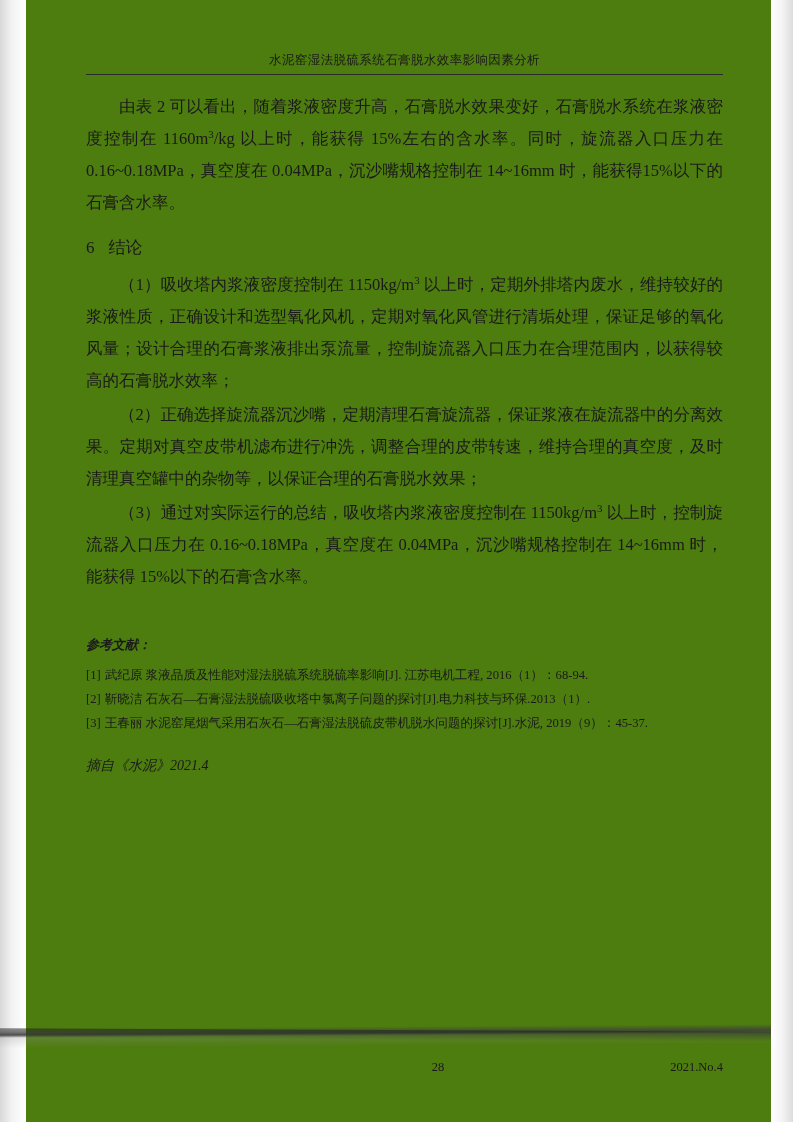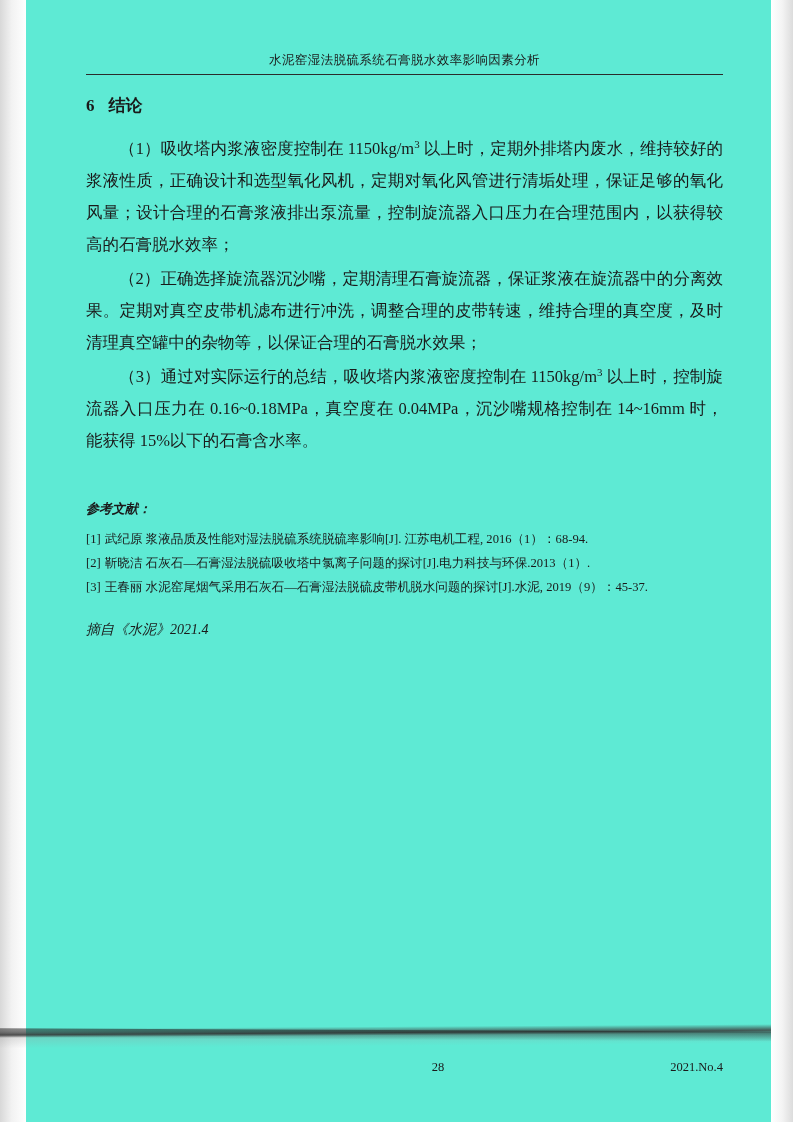--- a/index.html
+++ b/index.html
@@ -11,21 +11,21 @@
     width: 793px;
     height: 1122px;
     font-family: "Liberation Serif", "DejaVu Serif", serif;
     color: #1a1a1a;
     position: relative;
     overflow: hidden;
   }
   .page {
     position: absolute;
     inset: 0;
-    background: #5eead4;
+    background: #4d7c0f;
     padding: 16px;
   }
   
   .page::before {
     content: "";
     position: absolute;
     left: 0; top: 0; bottom: 0;
     width: 26px;
     background: linear-gradient(to right, #d8d8d8 0%, #f2f2f2 45%, #ffffff 100%);
     pointer-events: none;
@@ -58,22 +58,22 @@
     line-height: 32px;
     text-align: justify;
     text-justify: inter-ideograph;
   }
   .para {
     text-indent: 2em;
     margin: 0 0 2px 0;
   }
   h2.section {
     font-size: 17px;
-    font-weight: bold;
-    margin: 14px 0 12px 0;
+    font-weight: normal;
+    margin: 14px 0 6px 0;
     line-height: 30px;
   }
   h2.section .num { margin-right: 14px; }
   sup { font-size: 0.66em; vertical-align: super; line-height: 0; }
   .refs {
     margin-top: 40px;
     font-size: 12.6px;
     line-height: 24px;
   }
   .refs-title {
@@ -141,20 +141,21 @@
 <body>
 
 <div class="page">
 
   <div class="content">
 
     <div class="runhead">水泥窑湿法脱硫系统石膏脱水效率影响因素分析</div>
 
     <div class="body-text">
 
+      <p class="para"><span>由表 2 可以看出，随着浆液密度升高，石膏脱水效果变好，石膏脱水系统在浆液密度控制在 1160m<sup>3</sup>/kg 以上时，能获得 15%左右的含水率。同时，旋流器入口压力在 0.16~0.18MPa，真空度在 0.04MPa，沉沙嘴规格控制在 14~16mm 时，能获得15%以下的石膏含水率。</span></p>
 
       <h2 class="section">
         <span class="num">6</span><span>结论</span>
       </h2>
 
       <p class="para"><span>（1）吸收塔内浆液密度控制在 1150kg/m<sup>3</sup> 以上时，定期外排塔内废水，维持较好的浆液性质，正确设计和选型氧化风机，定期对氧化风管进行清垢处理，保证足够的氧化风量；设计合理的石膏浆液排出泵流量，控制旋流器入口压力在合理范围内，以获得较高的石膏脱水效率；</span></p>
       <p class="para"><span>（2）正确选择旋流器沉沙嘴，定期清理石膏旋流器，保证浆液在旋流器中的分离效果。定期对真空皮带机滤布进行冲洗，调整合理的皮带转速，维持合理的真空度，及时清理真空罐中的杂物等，以保证合理的石膏脱水效果；</span></p>
       <p class="para"><span>（3）通过对实际运行的总结，吸收塔内浆液密度控制在 1150kg/m<sup>3</sup> 以上时，控制旋流器入口压力在 0.16~0.18MPa，真空度在 0.04MPa，沉沙嘴规格控制在 14~16mm 时，能获得 15%以下的石膏含水率。</span></p>
 
     </div>

